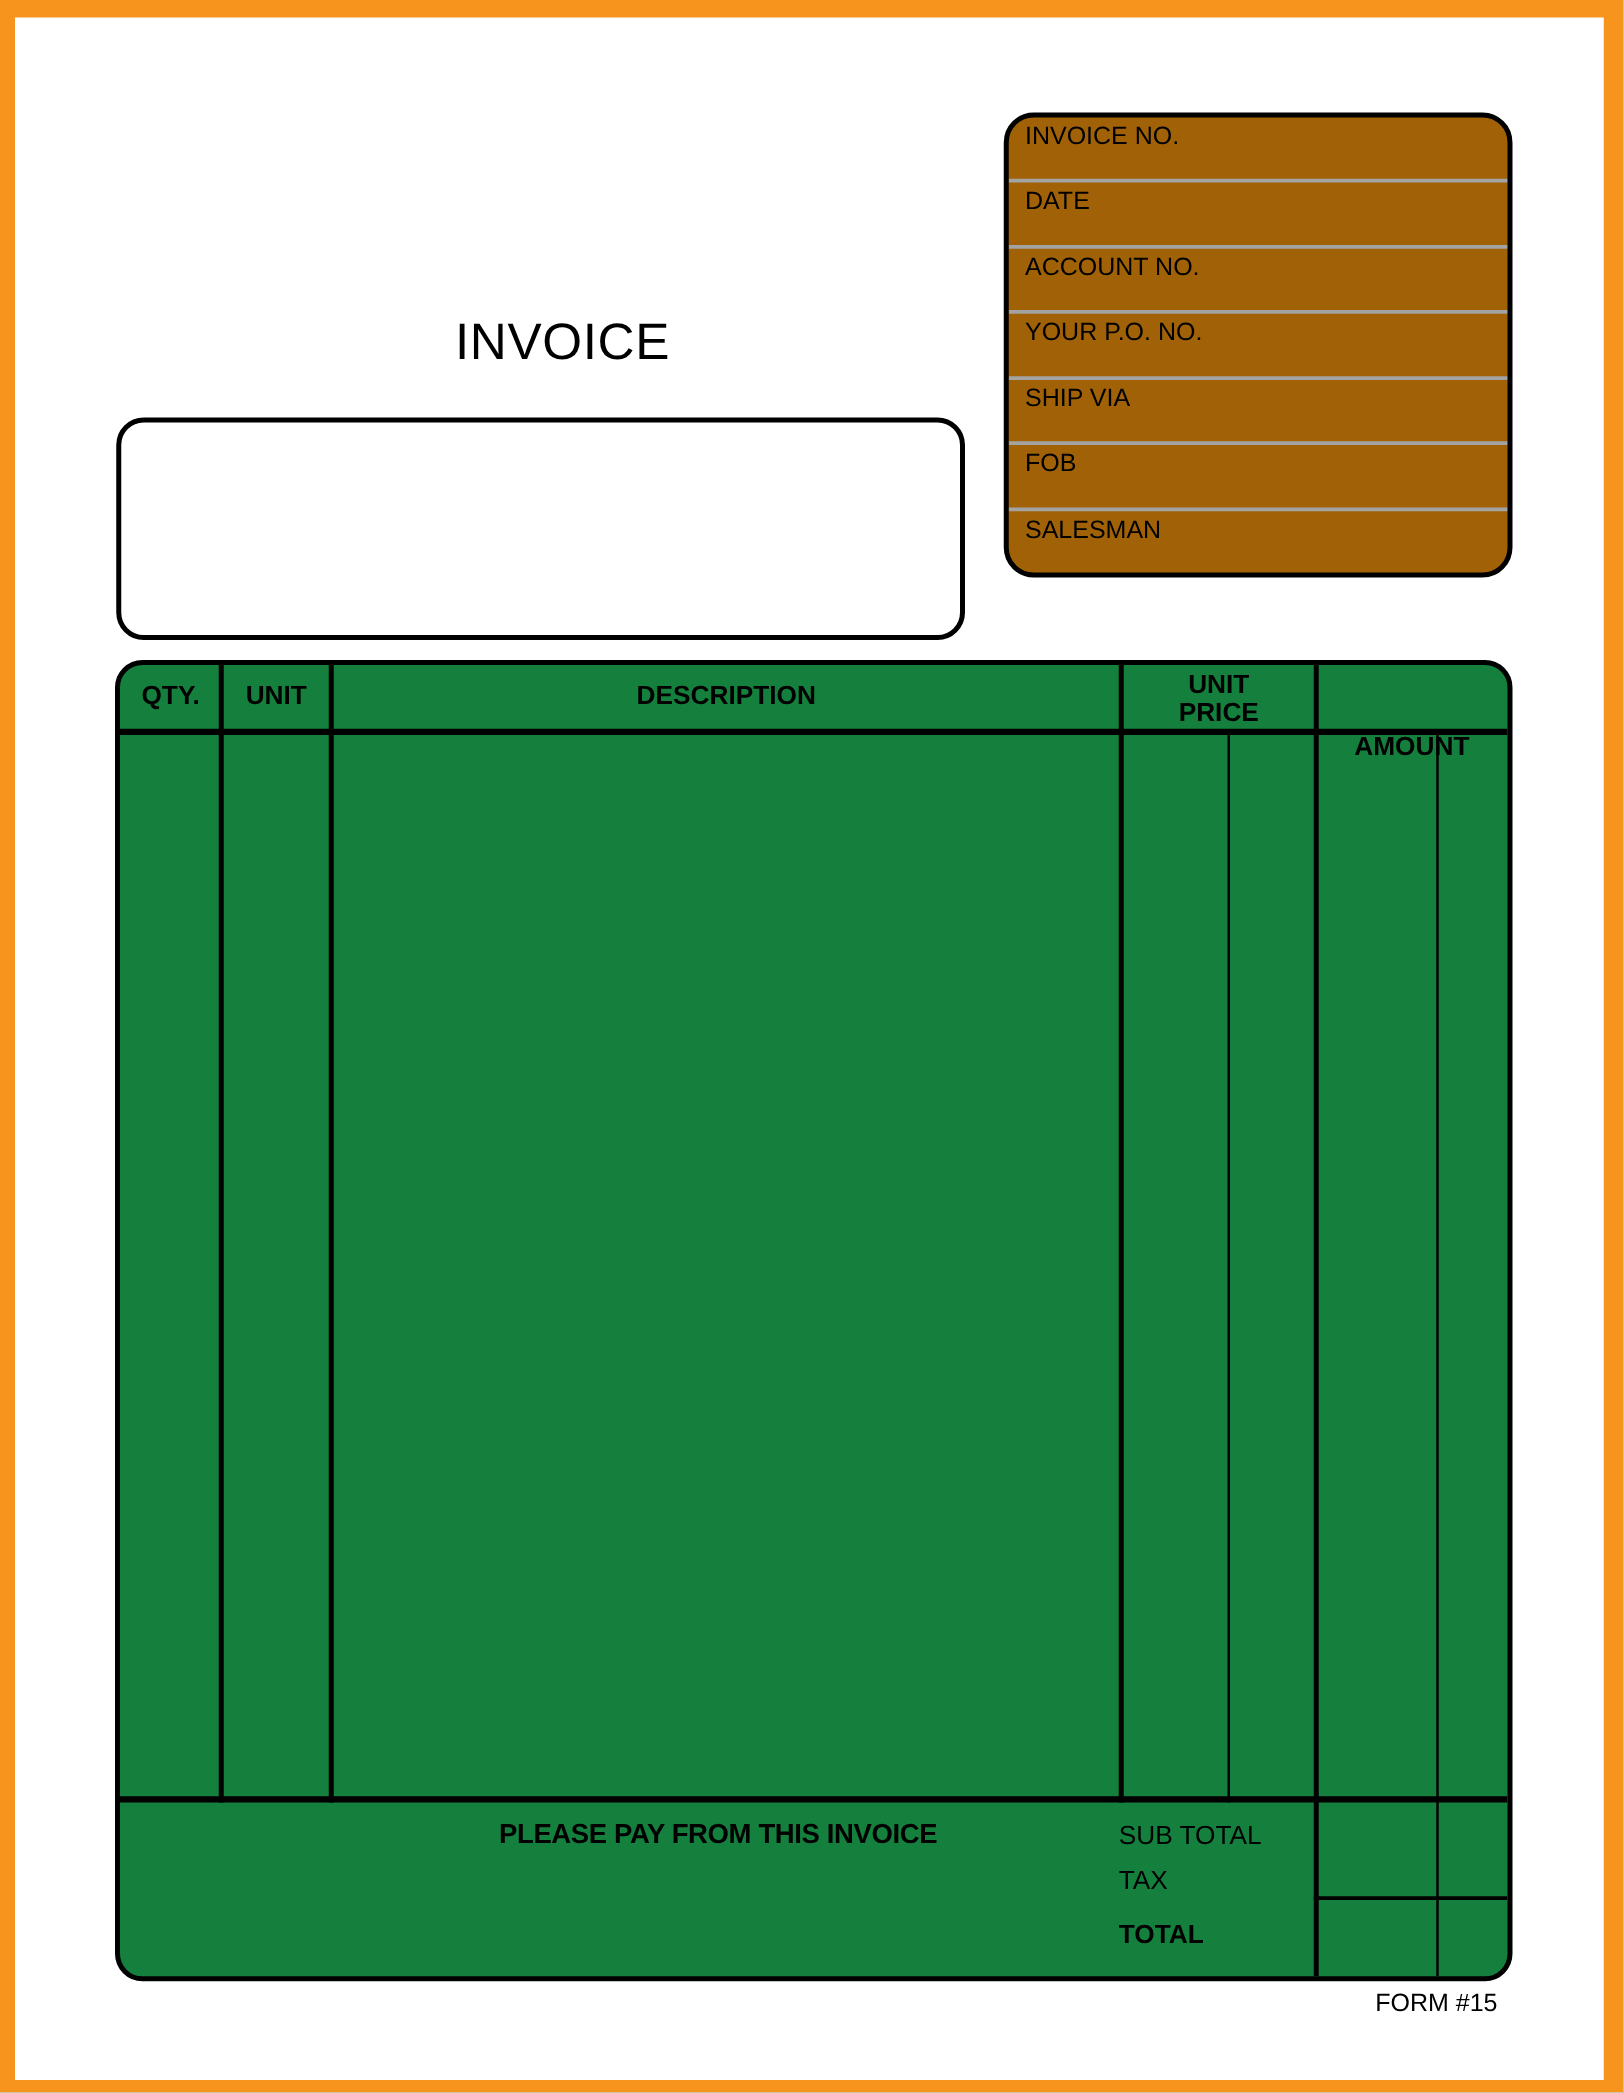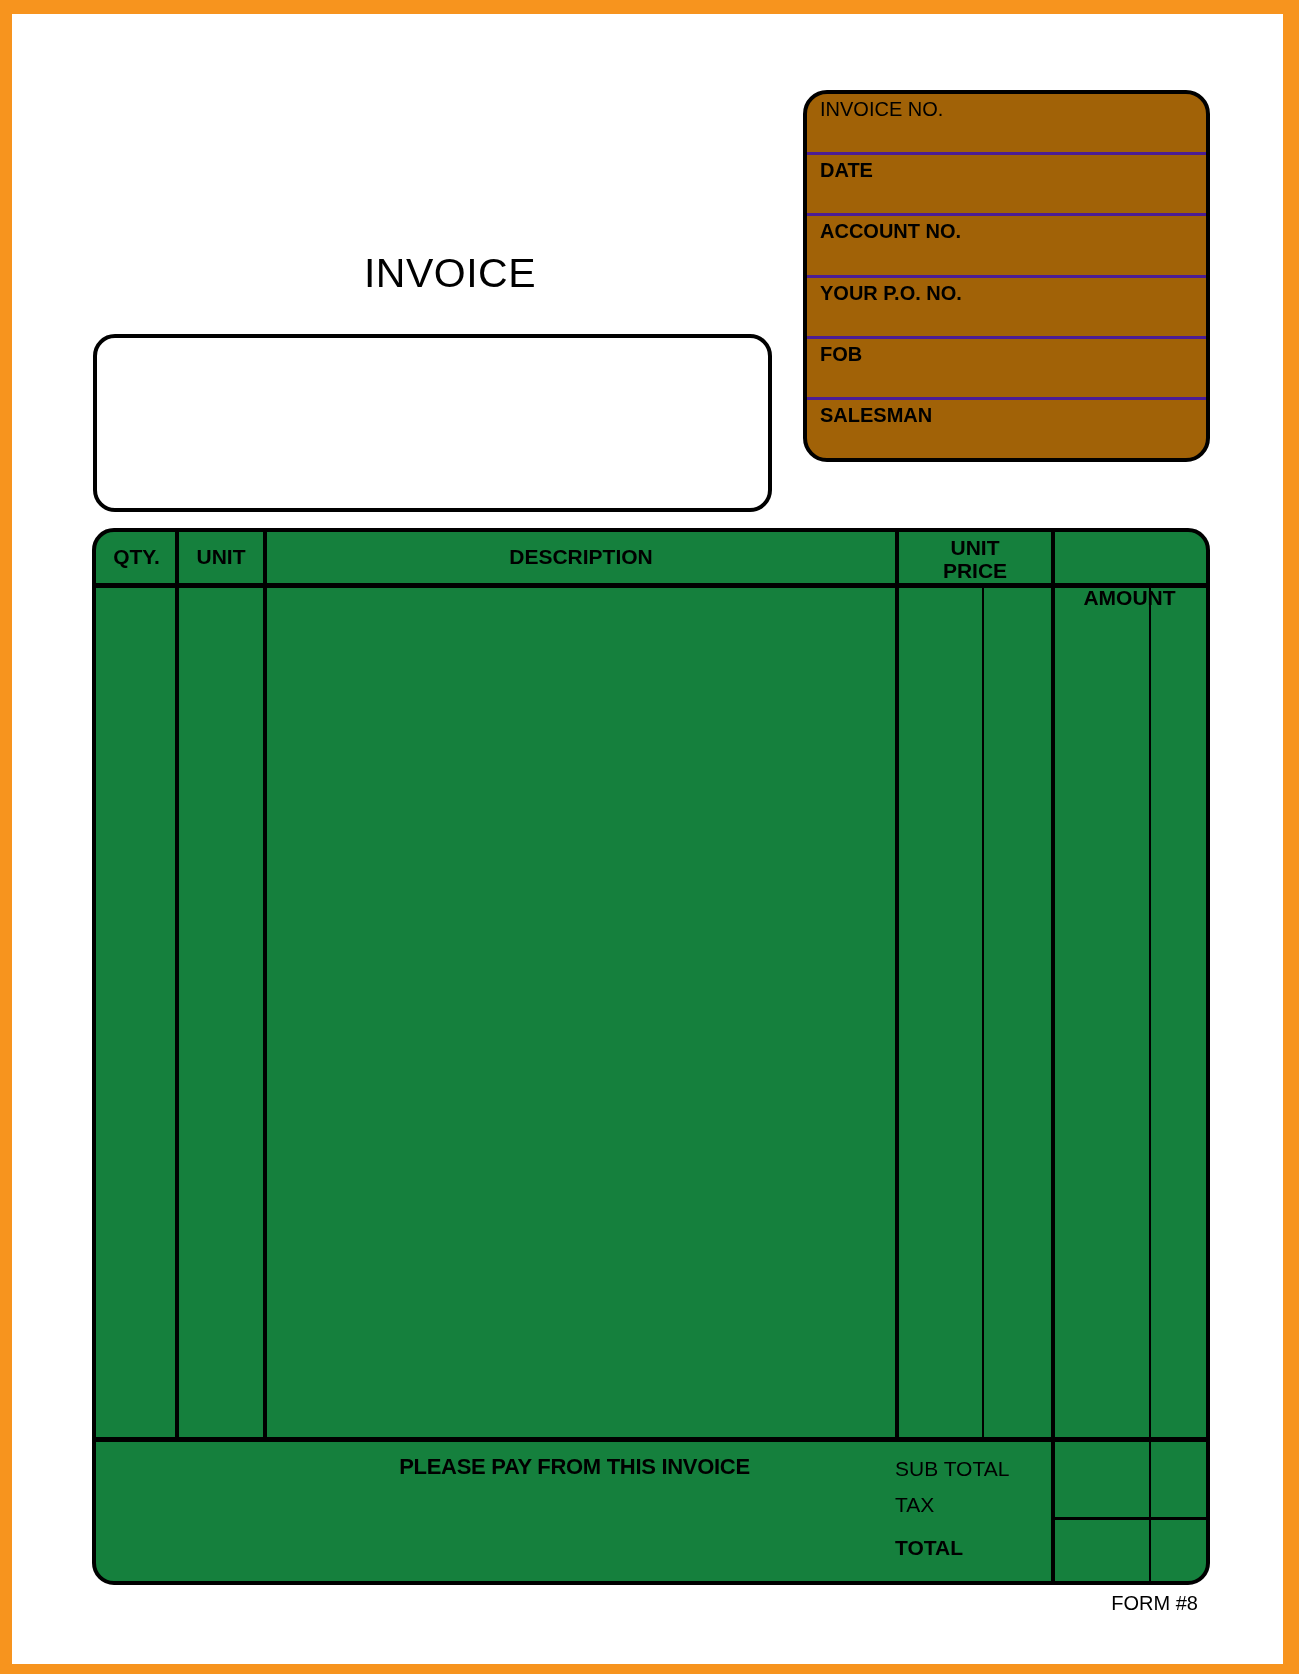--- a/index.html
+++ b/index.html
@@ -29,21 +29,21 @@
     background:#fff;
   }
 
   .info-box{
     position:absolute;left:791px;top:76px;width:407px;height:372px;
     border:4px solid #000;border-radius:24px;
     background:#a16207;overflow:hidden;
     display:flex;flex-direction:column;
   }
   .info-row{flex:1;position:relative;}
-  .info-row + .info-row{border-top:3px solid #4c1d95;font-weight:bold;}
+  .info-row + .info-row{border-top:3px solid #a3a3a3;}
   .info-label{
     display:block;padding:3px 0 0 13px;
     font-size:20px;line-height:24px;
   }
 
   .items-table{
     position:absolute;left:80px;top:514px;width:1118px;height:1057px;
     border:4px solid #000;border-radius:22px;
     background:#15803d;overflow:hidden;
   }
@@ -87,20 +87,23 @@
       <div class="info-row">
         <span class="info-label">DATE</span>
       </div>
       <div class="info-row">
         <span class="info-label">ACCOUNT NO.</span>
       </div>
       <div class="info-row">
         <span class="info-label">YOUR P.O. NO.</span>
       </div>
       <div class="info-row">
+        <span class="info-label">SHIP VIA</span>
+      </div>
+      <div class="info-row">
         <span class="info-label">FOB</span>
       </div>
       <div class="info-row">
         <span class="info-label">SALESMAN</span>
       </div>
     </div>
 
     <div class="items-table">
 
       <div class="th" style="left:0;width:81px;">QTY.</div>
@@ -127,16 +130,16 @@
       <div class="tot-label" style="top:925px;">SUB TOTAL</div>
       <div class="tot-label" style="top:961px;">TAX</div>
       <div class="tot-label bold" style="top:1004px;">TOTAL</div>
 
       <div class="cell" style="left:959px;top:910px;width:151px;height:75px;"></div>
       <div class="hline" style="left:955px;right:0;top:985px;height:3px;"></div>
       <div class="cell" style="left:959px;top:988px;width:151px;height:61px;"></div>
 
     </div>
 
-    <div class="form-number">FORM #8</div>
+    <div class="form-number">FORM #15</div>
 
   </div>
 </div>
 
 </body></html>

